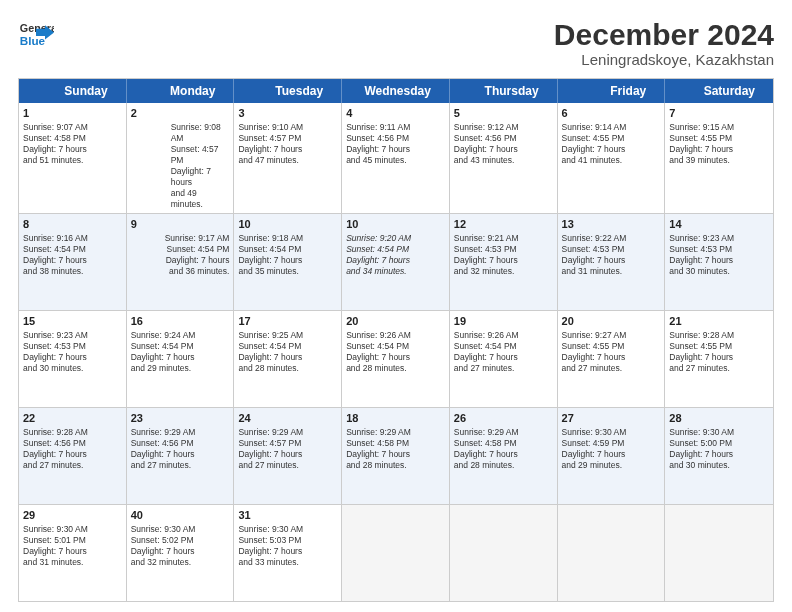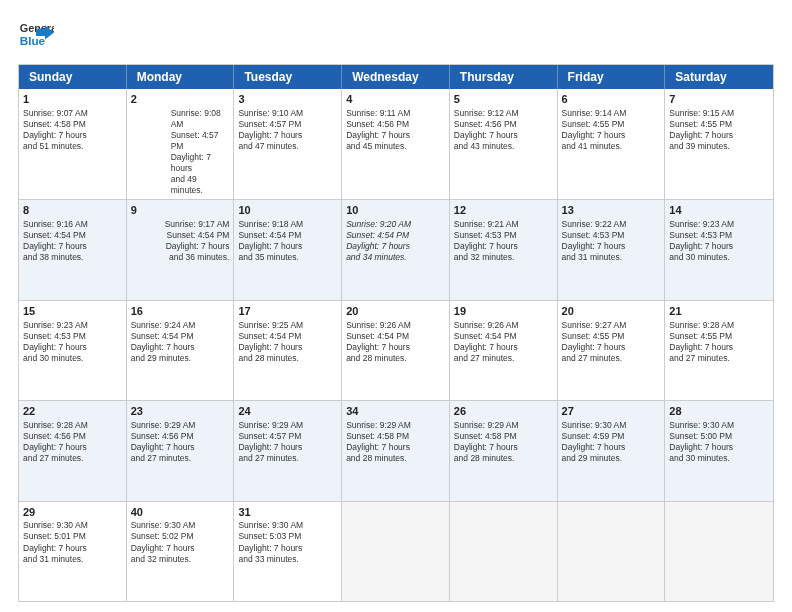--- a/index.html
+++ b/index.html
@@ -53,22 +53,22 @@
     }
     .cal-header-row {
       display: grid;
       grid-template-columns: repeat(7, 1fr);
       background: #2060b0;
     }
     .cal-header-cell {
       color: #fff;
       font-size: 12px;
       font-weight: bold;
-      text-align: left;
-      padding: 5px 10px;
+      text-align: right;
+      padding: 5px 18px;
       border-right: 1px solid rgba(255,255,255,0.3);
     }
     .cal-header-cell:last-child { border-right: none; }
     .cal-body {
       flex: 1;
       display: flex;
       flex-direction: column;
     }
     .cal-row {
       display: grid;
@@ -109,20 +109,24 @@
 <div class="page">
   <div class="header">
     <div class="logo">
       <svg class="logo-icon" viewBox="0 0 40 40">
 
         <text x="2" y="16" font-size="12" font-weight="bold" fill="#333" font-family="Arial">General</text>
         <text x="2" y="30" font-size="13" font-weight="bold" fill="#1a7cc9" font-family="Arial">Blue</text>
 
         <polygon points="30,8 40,16 30,24 30,20 20,20 20,12 30,12" fill="#1a7cc9"></polygon>
       </svg>
+    </div>
+    <div class="title-block">
+      <div class="main-title">December 2024</div>
+      <div class="subtitle">Leningradskoye, Kazakhstan</div>
     </div>
   </div>
 
   <div class="calendar">
     <div class="cal-header-row">
     <div class="cal-header-cell">Sunday</div>
         <div class="cal-header-cell">Monday</div>
         <div class="cal-header-cell">Tuesday</div>
         <div class="cal-header-cell">Wednesday</div>
         <div class="cal-header-cell">Thursday</div>
@@ -299,21 +303,21 @@
 and 27 minutes.</div>
           </div>
           <div class="cal-cell alt-row">
             <span class="day-num">24</span>
             <div class="day-info" style="white-space: pre-line;">Sunrise: 9:29 AM
 Sunset: 4:57 PM
 Daylight: 7 hours
 and 27 minutes.</div>
           </div>
           <div class="cal-cell alt-row">
-            <span class="day-num">34</span>
+            <span class="day-num">18</span>
             <div class="day-info" style="white-space: pre-line;">Sunrise: 9:29 AM
 Sunset: 4:58 PM
 Daylight: 7 hours
 and 28 minutes.</div>
           </div>
           <div class="cal-cell alt-row">
             <span class="day-num">26</span>
             <div class="day-info" style="white-space: pre-line;">Sunrise: 9:29 AM
 Sunset: 4:58 PM
 Daylight: 7 hours

